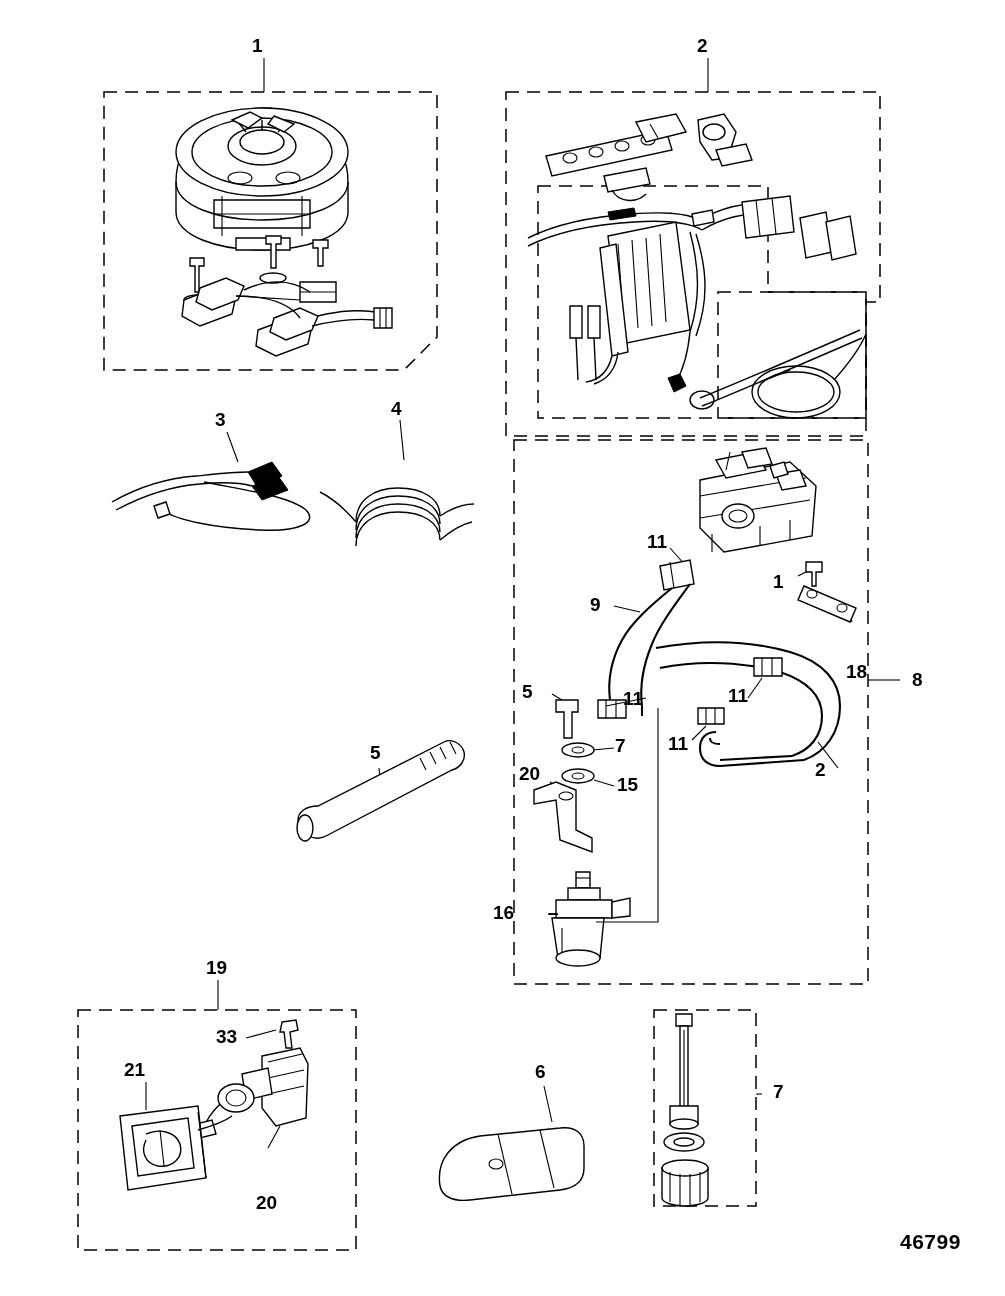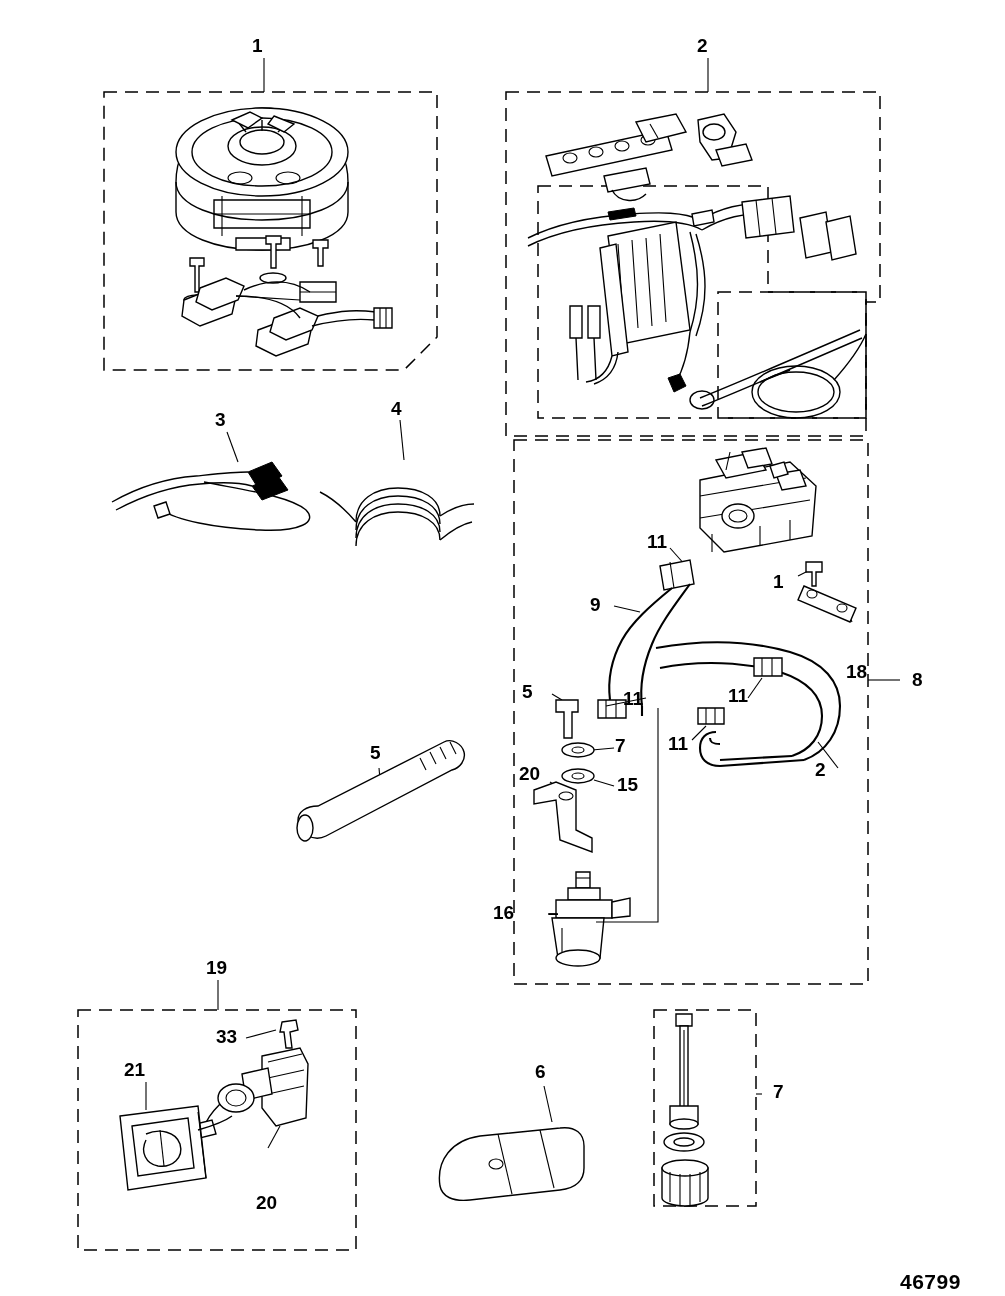--- a/index.html
+++ b/index.html
@@ -394,15 +394,15 @@
   <div class="callout" style="left:493px; top:903px;">16</div>
   <div class="callout" style="left:773px; top:572px;">1</div>
   <div class="callout" style="left:846px; top:662px;">18</div>
   <div class="callout" style="left:206px; top:958px;">19</div>
   <div class="callout" style="left:256px; top:1153px;margin-top:40px;">20</div>
   <div class="callout" style="left:124px; top:1060px;">21</div>
   <div class="callout" style="left:216px; top:1027px;">33</div>
 
   <div class="callout" style="left:548px; top:903px;">–</div>
 
-  <div class="partnum" style="left:900px; top:1230px;margin-top:40px;">46799</div>
+  <div class="partnum" style="left:900px; top:1230px;">46799</div>
 
 </div>
 
 </body></html>

